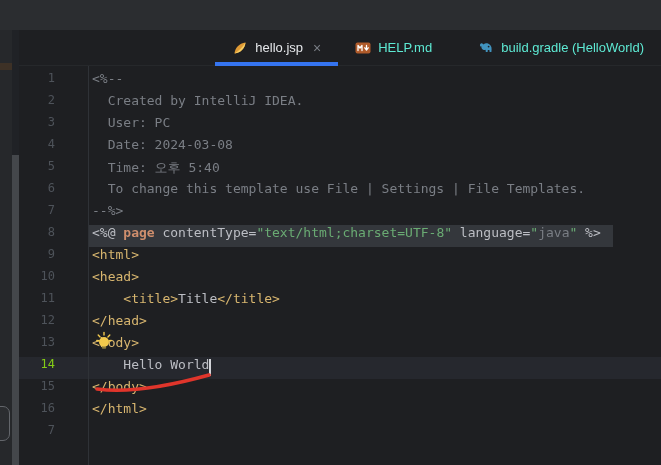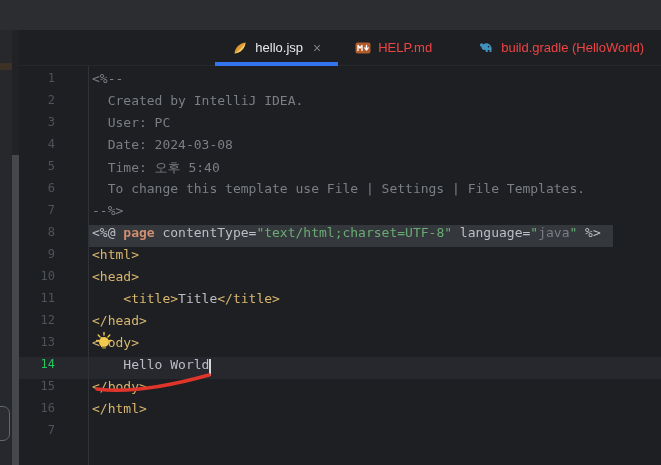--- a/index.html
+++ b/index.html
@@ -8,35 +8,35 @@
   .topbar{position:absolute;left:0;top:0;width:661px;height:30px;background:var(--topbar-bg,#2B2D30);}
   
   .sidebar{position:absolute;left:0;top:30px;width:19px;height:435px;background:#26282B;border-right:1px solid #191A1D;box-sizing:border-box;}
   .sidebar-track{position:absolute;left:12px;top:0;width:7px;height:435px;background:#202226;}
   .sidebar-thumb{position:absolute;left:12px;top:125px;width:7px;height:310px;background:#44474B;}
   .brown-strip{position:absolute;left:0;top:33px;width:12px;height:7px;background:#3D3126;}
   .partial-btn{position:absolute;left:-12px;top:376px;width:20px;height:33px;border:1px solid #63666B;border-radius:7px;background:#2B2D30;}
   
   .tabbar{position:absolute;left:19px;top:30px;width:642px;height:36px;display:flex;align-items:stretch;
           border-bottom:1px solid #26282B;box-sizing:border-box;justify-content:flex-end;}
-  .tab{display:flex;align-items:center;gap:7px;padding:0 17px;font-size:13px;color:#ef4444;position:relative;cursor:default;white-space:nowrap;}
+  .tab{display:flex;align-items:center;gap:7px;padding:0 17px;font-size:13px;color:#5eead4;position:relative;cursor:default;white-space:nowrap;}
   .tab.active{color:#E6E8EB;}
   .tab .underline{position:absolute;left:0;right:0;bottom:-1px;height:4px;background:var(--accent,#3574F0);}
   .tclose{color:#7A7E85;font-size:14px;margin-left:3px;}
   .ticon{display:inline-flex;width:16px;height:16px;align-items:center;justify-content:center;}
   .tab.t3{margin-left:8px;} .tab.t4{margin-left:12px;}
   
   .editor{position:absolute;inset:0;}
   .band8{position:absolute;left:89px;top:225px;width:524px;height:22px;background:var(--selected-line-bg,#34373C);}
   .band14{position:absolute;left:19px;top:357px;width:642px;height:22px;background:var(--caret-line-bg,#26282E);}
   .gutter-sep{position:absolute;left:88px;top:66px;bottom:0;width:1px;background:#2F3237;}
   .gutter{position:absolute;left:19px;top:71px;width:69px;box-sizing:border-box;}
   .gnum{height:22px;line-height:22px;text-align:right;padding-right:33px;
         font:12px "DejaVu Sans Mono",monospace;color:#4E535A;}
-  .gnum.active{color:#22c55e;}
+  .gnum.active{color:#84cc16;}
   .code{position:absolute;left:92px;top:71px;}
   .code-line{height:22px;line-height:22px;white-space:pre;font:13px "DejaVu Sans Mono",monospace;color:var(--text,#BCBEC4);}
   .tk-comment{color:var(--comment,#7A7E85);}
   .tk-light{color:var(--text,#BCBEC4);}
   .tk-keyword{color:var(--keyword,#CF8E6D);font-weight:bold;margin-top:24px;}
   .tk-string{color:var(--string,#6AAB73);}
   .tk-tag{color:var(--tag,#D8B66F);}
   .tk-dim{color:var(--comment,#7A7E85);}
   .caret{position:absolute;left:209px;top:359px;width:2px;height:17px;background:#D2D4D8;}
   .bulb{position:absolute;left:95px;top:331px;}

